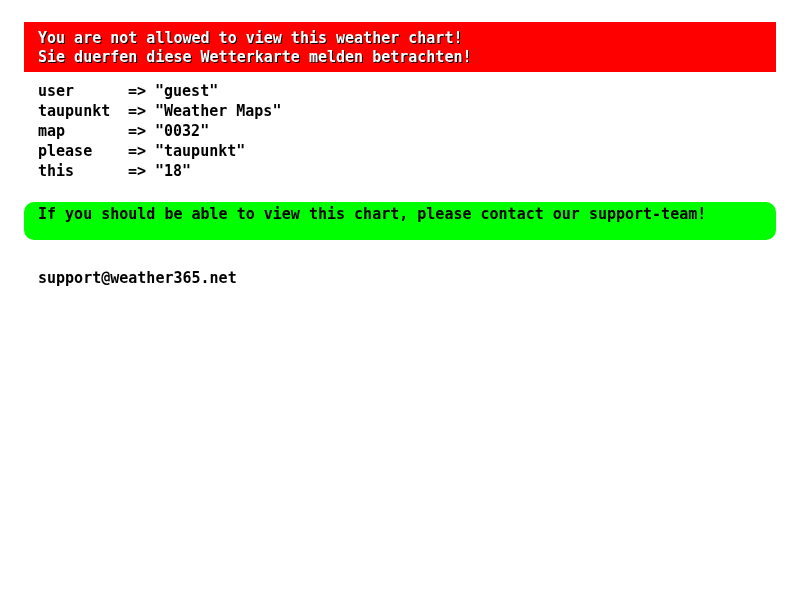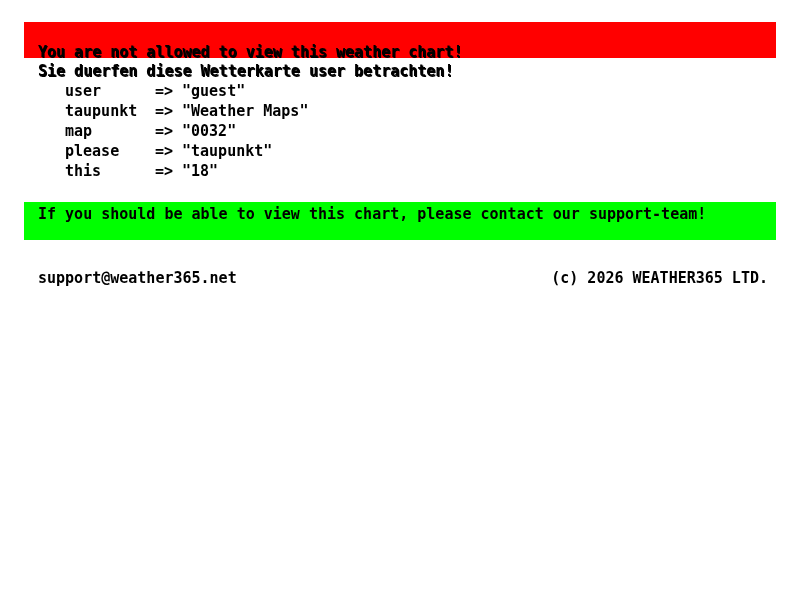--- a/index.html
+++ b/index.html
@@ -16,38 +16,37 @@
   .banner {
     position:absolute;
     left:24px;
     width:752px;
     padding-left:14px;
     line-height:19px;
     white-space:nowrap;
   }
   .banner-denied {
     top:22px;
-    height:36px;
-    padding-top:21px;
+    height:50px;
+    padding-top:7px;
     background:#ff0000;
-    color:#000000;
+    color:#ffffff;
     text-shadow:1px 1px 0 #000000;
   }
   .banner-support {
     top:202px;
     height:38px;
     padding-top:3px;
     background:#00ff00;
     color:#000000;
   }
   .kv {
     position:absolute;
     left:38px;
     top:81px;
-    margin-left:27px;
   }
   .kv-row {
     display:flex;
     height:20px;
     line-height:20px;
     white-space:pre;
   }
   .kv-key   { width:90px; }
   .kv-arrow { width:27px; }
   .footer {
@@ -60,21 +59,21 @@
     line-height:20px;
     white-space:nowrap;
     margin-top:18px;
   }
 </style>
 </head>
 <body>
 
 <div class="banner banner-denied" style="background-color: rgb(255, 0, 0);">
   <div>You are not allowed to view this weather chart!</div>
-  <div>Sie duerfen diese Wetterkarte user betrachten!</div>
+  <div>Sie duerfen diese Wetterkarte melden betrachten!</div>
 </div>
 
 <div class="kv">
   <div class="kv-row">
     <span class="kv-key">user</span>
     <span class="kv-arrow">=&gt;</span>
     <span class="kv-val">"guest"</span>
   </div>
   <div class="kv-row">
     <span class="kv-key">taupunkt</span>
@@ -91,20 +90,19 @@
     <span class="kv-arrow">=&gt;</span>
     <span class="kv-val">"taupunkt"</span>
   </div>
   <div class="kv-row">
     <span class="kv-key">this</span>
     <span class="kv-arrow">=&gt;</span>
     <span class="kv-val">"18"</span>
   </div>
 </div>
 
-<div class="banner banner-support" style="background-color: rgb(0, 255, 0);">
+<div class="banner banner-support" style="background-color: rgb(0, 255, 0); border-radius: 10px;">
   <div>If you should be able to view this chart, please contact our support-team!</div>
 </div>
 
 <div class="footer">
   <span>support@weather365.net</span>
-  <span>(c) 2026 WEATHER365 LTD.</span>
 </div>
 
 </body></html>

